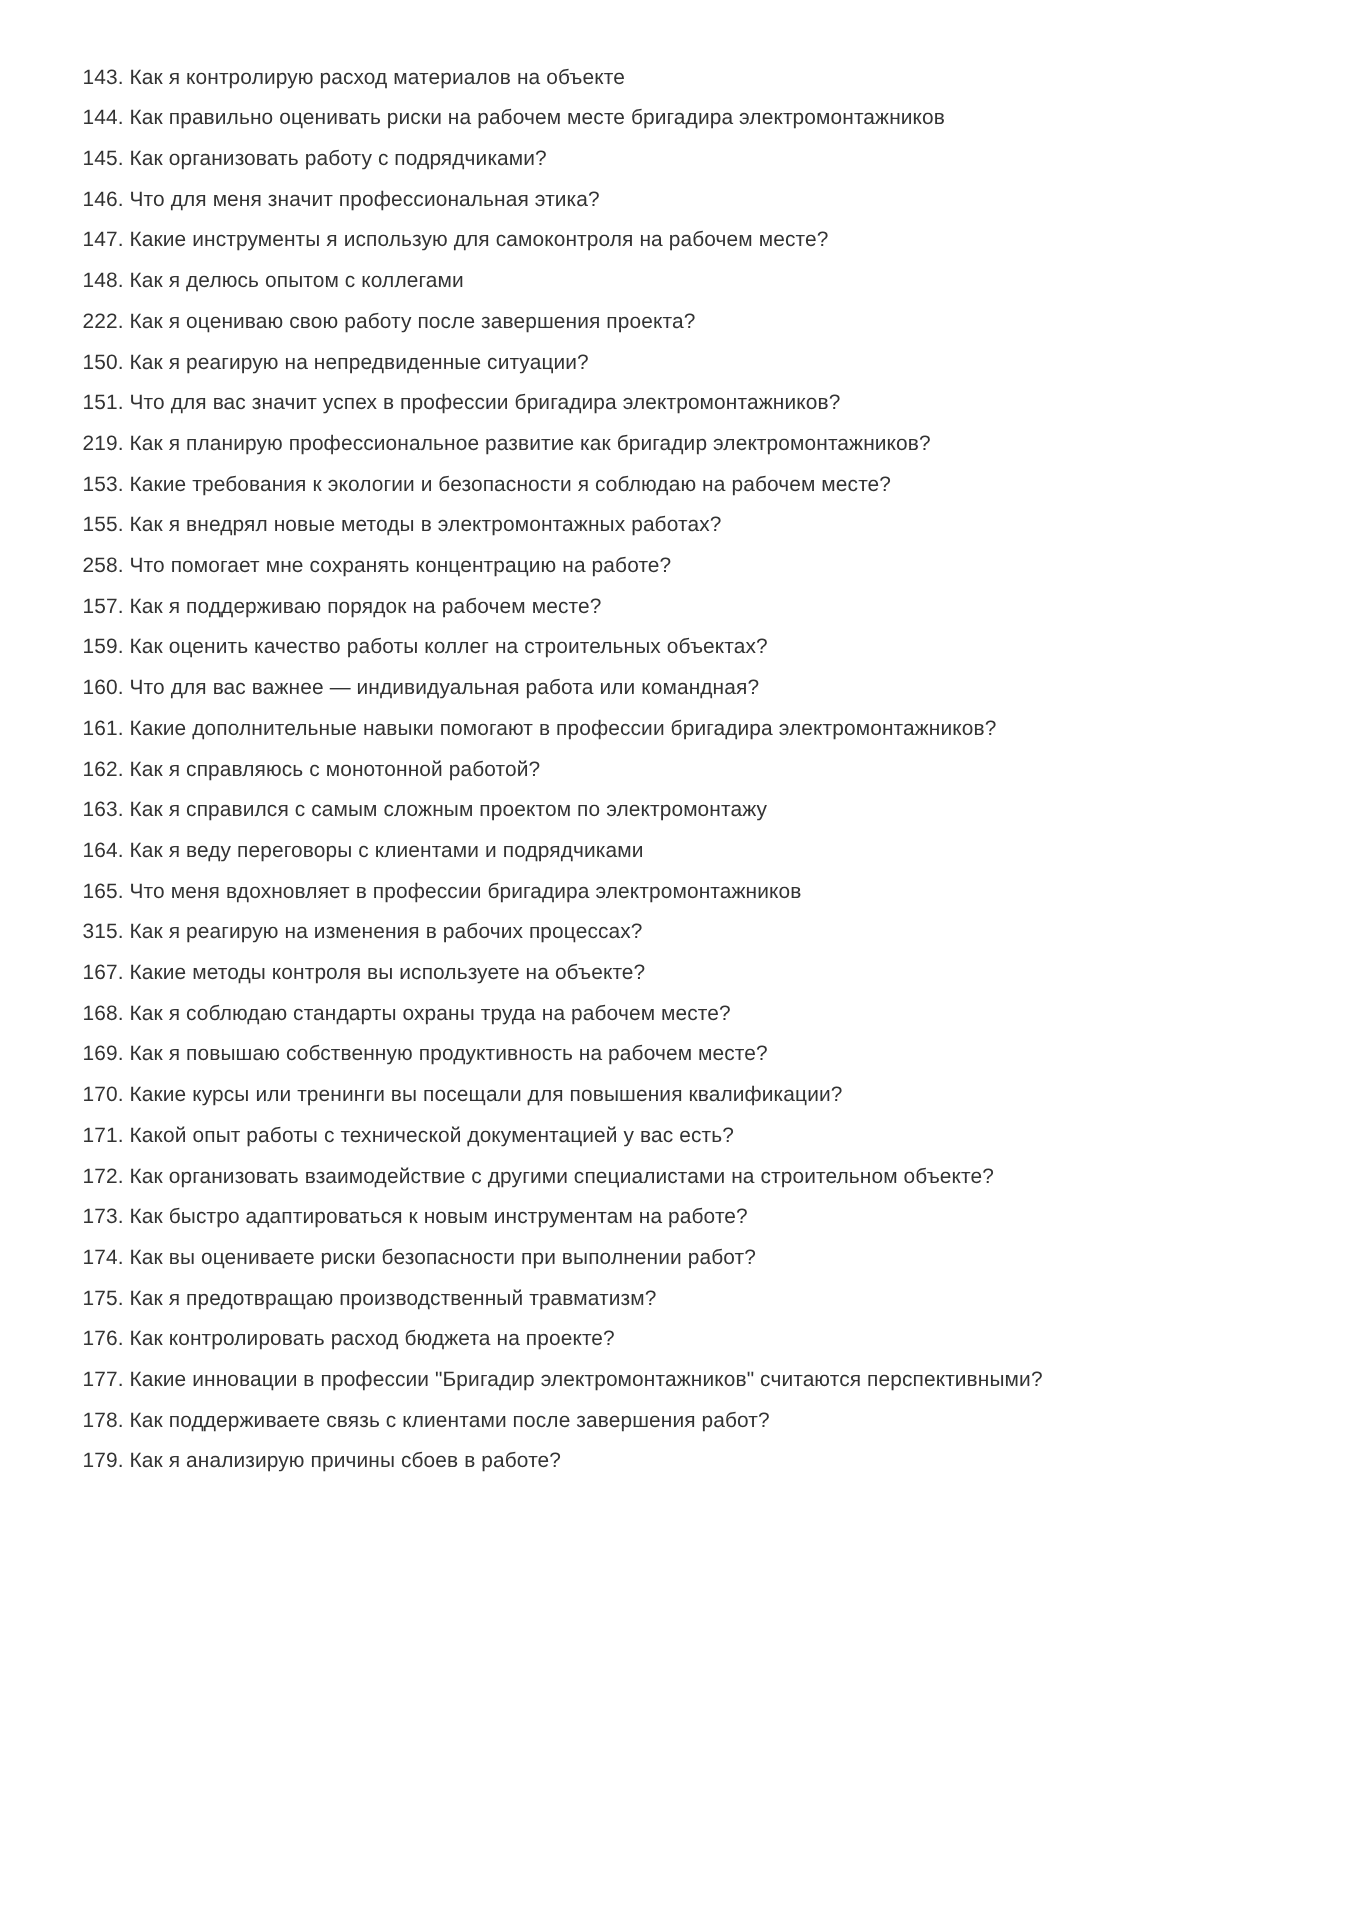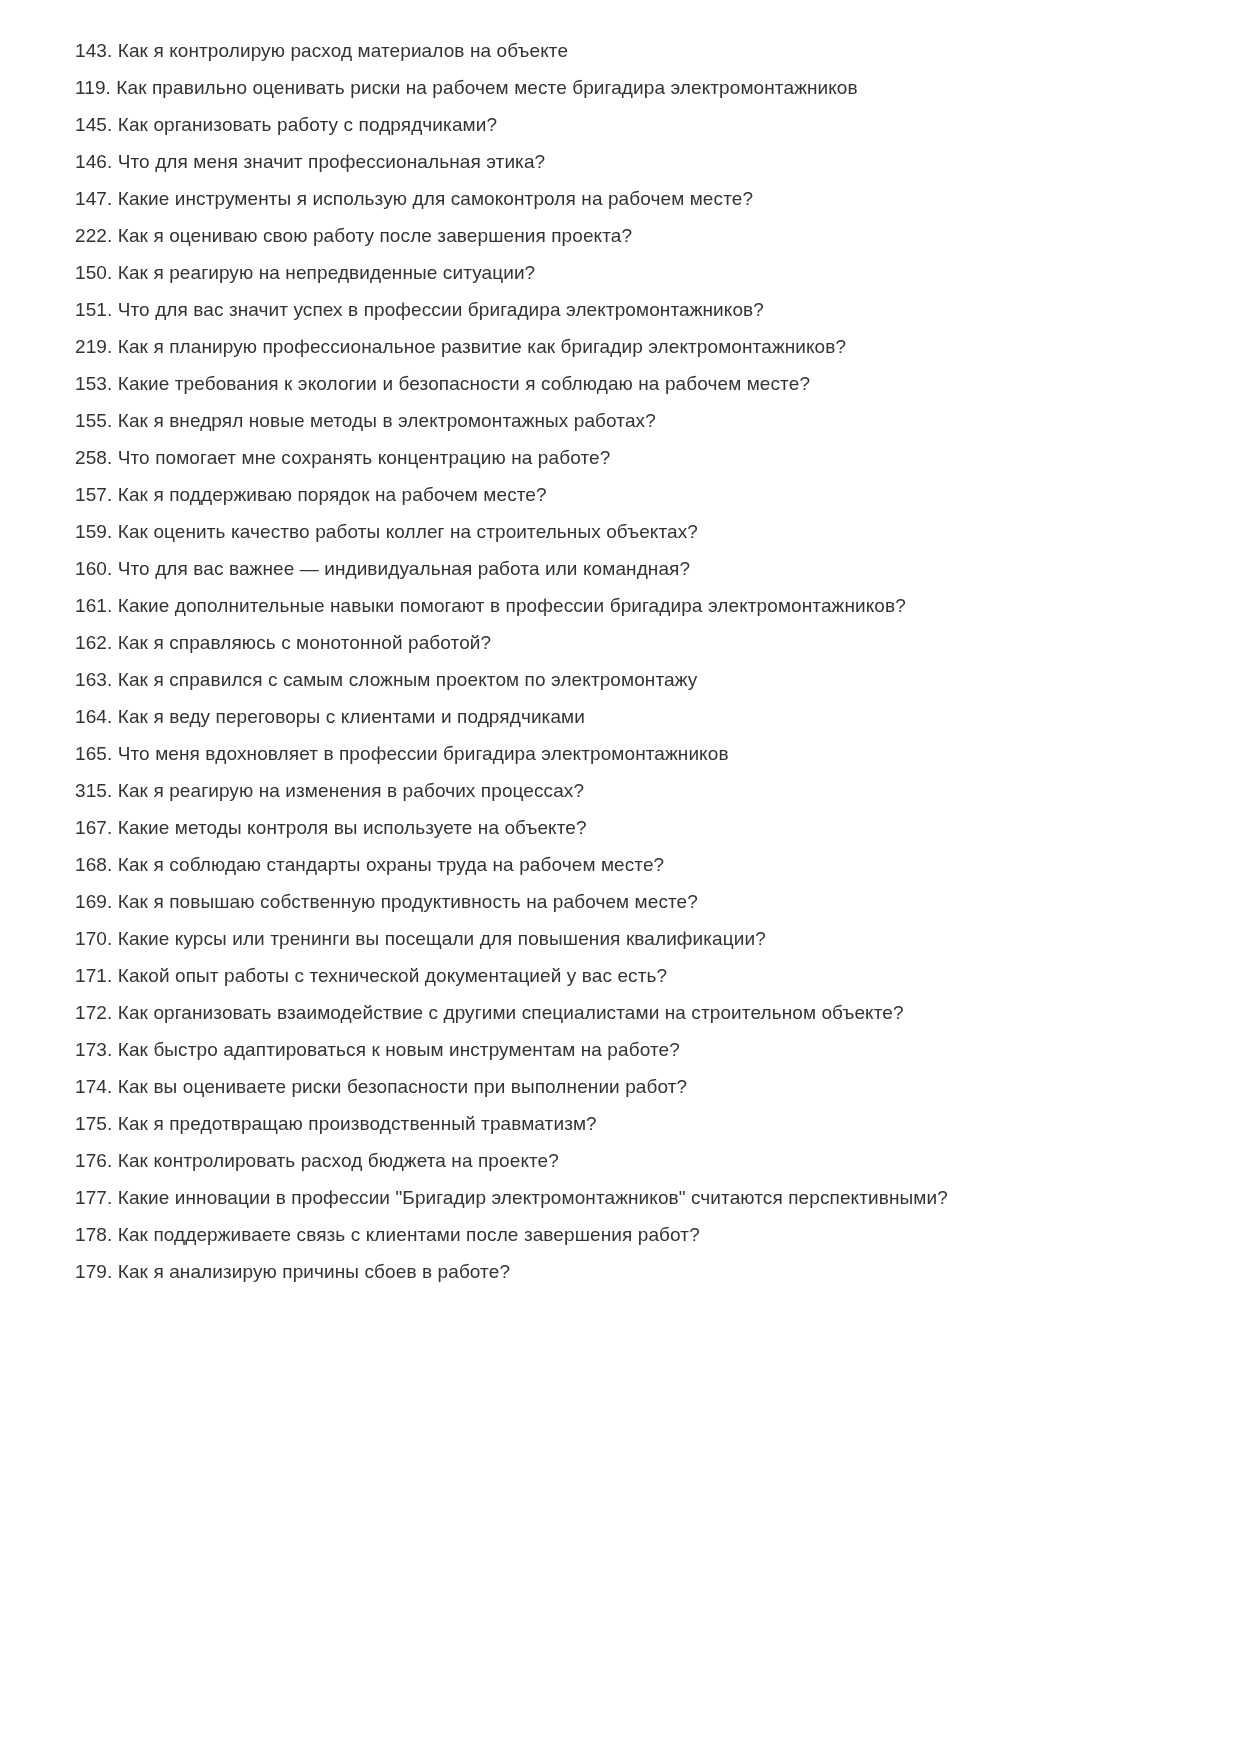--- a/index.html
+++ b/index.html
@@ -8,21 +8,21 @@
   }
   body {
     width: 1239px;
     min-height: 1753px;
     background: #ffffff;
     font-family: "Liberation Sans", "DejaVu Sans", sans-serif;
     color: #333333;
   }
   .page {
     box-sizing: border-box;
-    padding: 32px 75px 60px 75px;
+    padding: 52px 75px 60px 75px;
     width: 1189px;
   }
   .question-list {
     max-width: 960px;
   }
   .item {
     margin: 0;
     padding: 0;
     font-size: 19px;
     line-height: 37px;
@@ -31,28 +31,29 @@
     word-wrap: break-word;
   }
 </style>
 </head>
 <body style="background: rgb(255, 255, 255); color: rgb(51, 51, 51);">
 
 <main class="page">
   <section class="question-list" id="question-list">
   <p class="item">143. Как я контролирую расход материалов на объекте</p>
 
-  <p class="item">119. Как правильно оценивать риски на рабочем месте бригадира электромонтажников</p>
+  <p class="item">144. Как правильно оценивать риски на рабочем месте бригадира электромонтажников</p>
 
   <p class="item">145. Как организовать работу с подрядчиками?</p>
 
   <p class="item">146. Что для меня значит профессиональная этика?</p>
 
   <p class="item">147. Какие инструменты я использую для самоконтроля на рабочем месте?</p>
 
+  <p class="item">148. Как я делюсь опытом с коллегами</p>
 
   <p class="item">222. Как я оцениваю свою работу после завершения проекта?</p>
 
   <p class="item">150. Как я реагирую на непредвиденные ситуации?</p>
 
   <p class="item">151. Что для вас значит успех в профессии бригадира электромонтажников?</p>
 
   <p class="item">219. Как я планирую профессиональное развитие как бригадир электромонтажников?</p>
 
   <p class="item">153. Какие требования к экологии и безопасности я соблюдаю на рабочем месте?</p>

